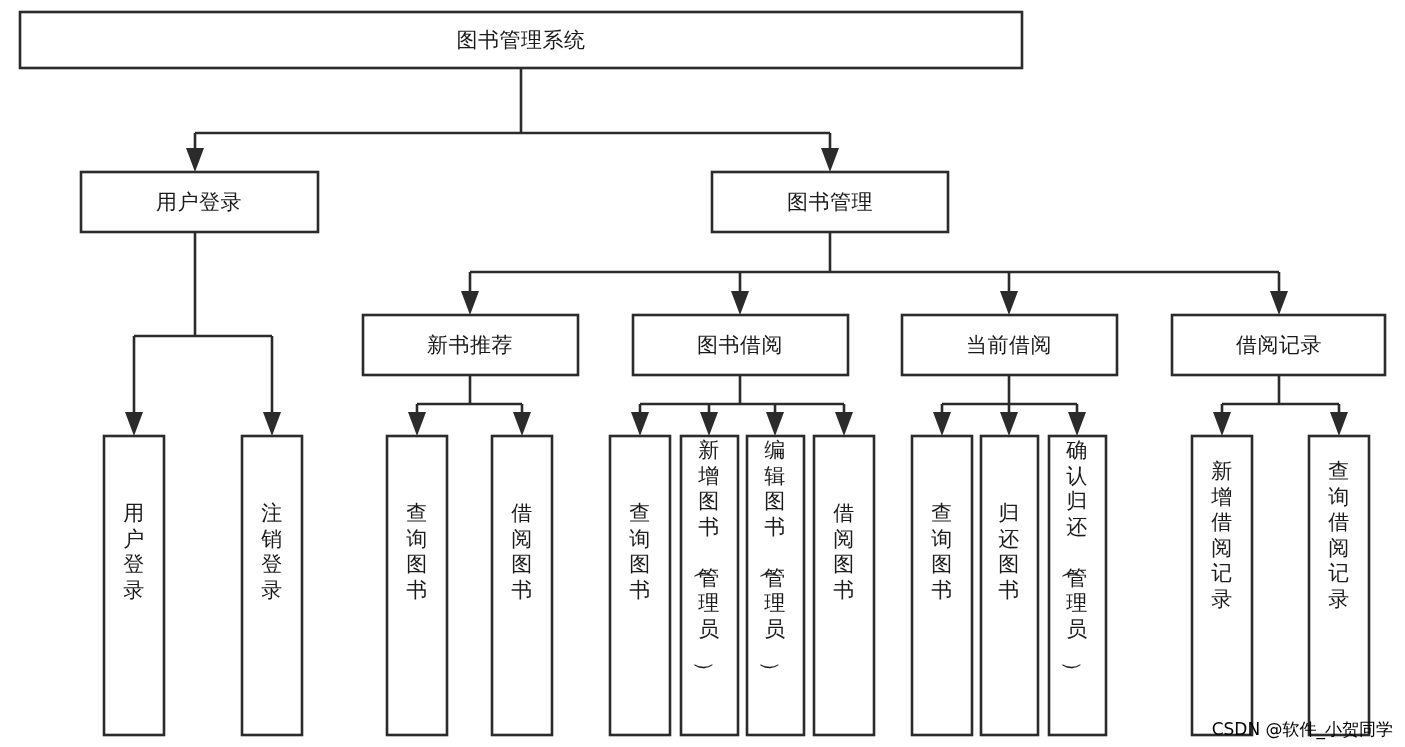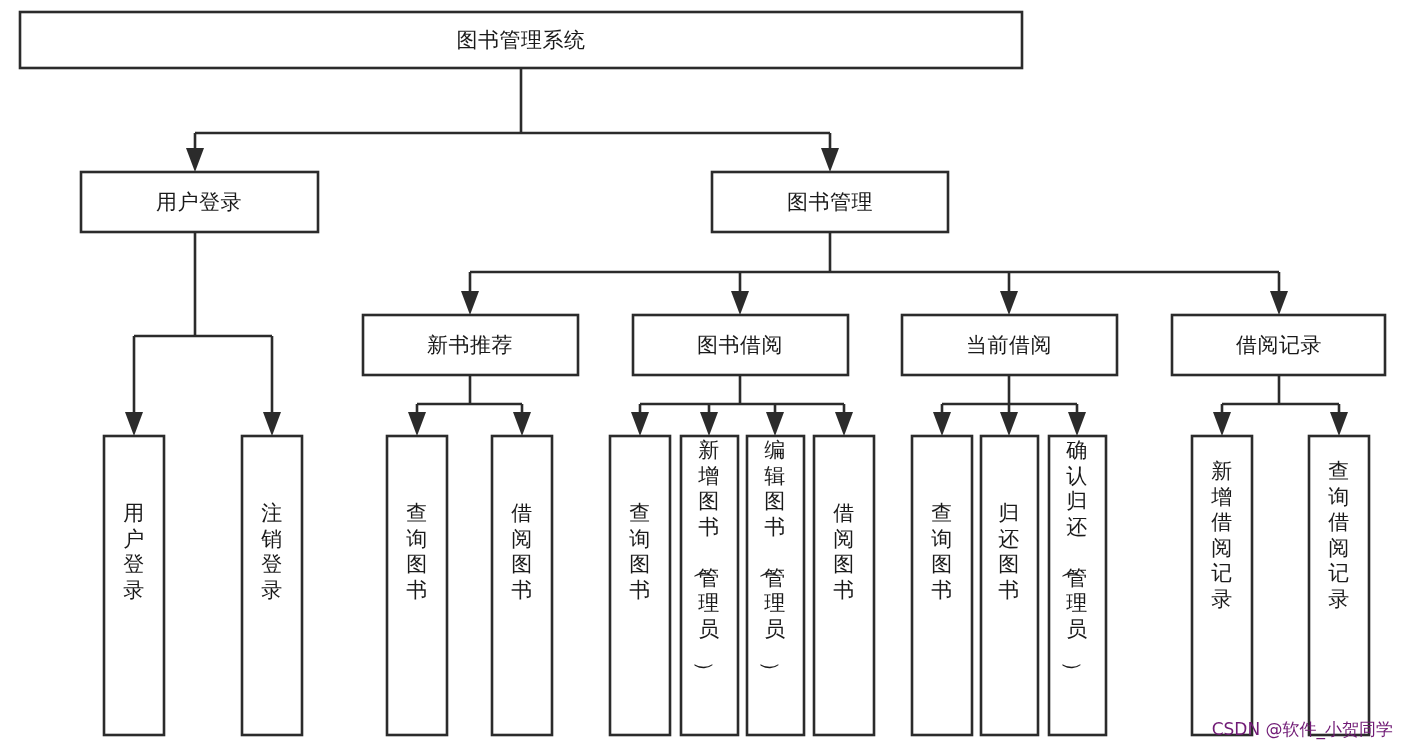--- a/index.html
+++ b/index.html
@@ -55,21 +55,21 @@
     fill: #1a1a1a;
     text-anchor: middle;
     letter-spacing: 0.5px;
   }
   .watermark-text {
     position: absolute;
     right: 12px;
     bottom: 6px;
     font-family: "DejaVu Sans", "Liberation Sans", sans-serif;
     font-size: 17px;
-    color: #701a75;
+    color: #000000;
     white-space: nowrap;
     user-select: none;
   }
 </style>
 </head>
 <body>
 
 <div id="diagram-root">
   <svg class="diagram" viewBox="0 0 1405 747" xmlns="http://www.w3.org/2000/svg">
 

